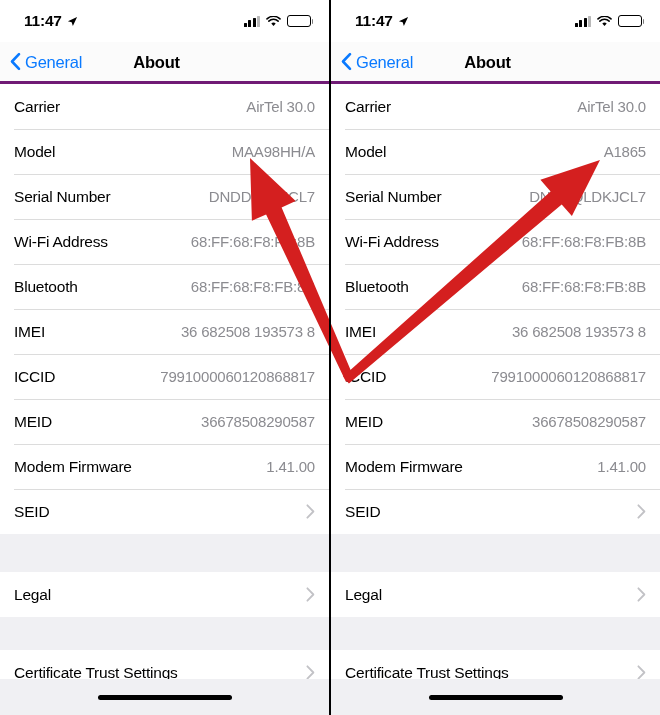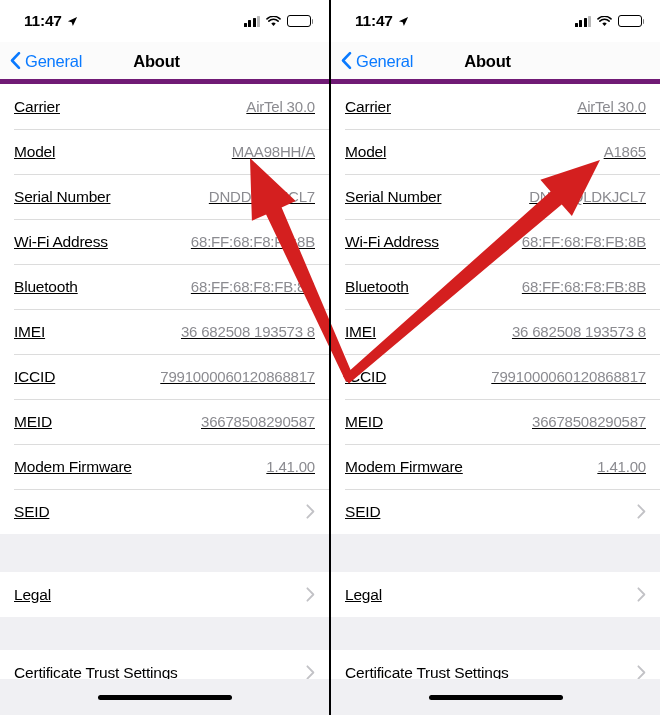--- a/index.html
+++ b/index.html
@@ -81,21 +81,21 @@
     width: 1.8px; height: 5px;
     background: #7a7a7a;
     border-radius: 0 1px 1px 0;
   }
 
   
   .navbar {
     position: relative;
     height: 42px;
     background: #fbfbfb;
-    border-bottom: 5px solid #701a75;
+    border-bottom: 3px solid #701a75;
   }
   .nav-back {
     position: absolute;
     left: 10px; top: 50%;
     transform: translateY(-50%);
     display: flex;
     align-items: center;
     gap: 4px;
     cursor: pointer;
   }
@@ -126,21 +126,20 @@
 
   .row {
     position: relative;
     height: 45px;
     display: flex;
     align-items: center;
     justify-content: space-between;
     padding: 0 14px 0 14px;
     background: #ffffff;
     cursor: default;
-    text-decoration: underline;
   }
   .row + .row::before {
     content: "";
     position: absolute;
     left: 14px; right: 0; top: 0;
     height: 1px;
     background: #dcdcdc;
   }
   .row-label {
     font-size: 15.5px;

